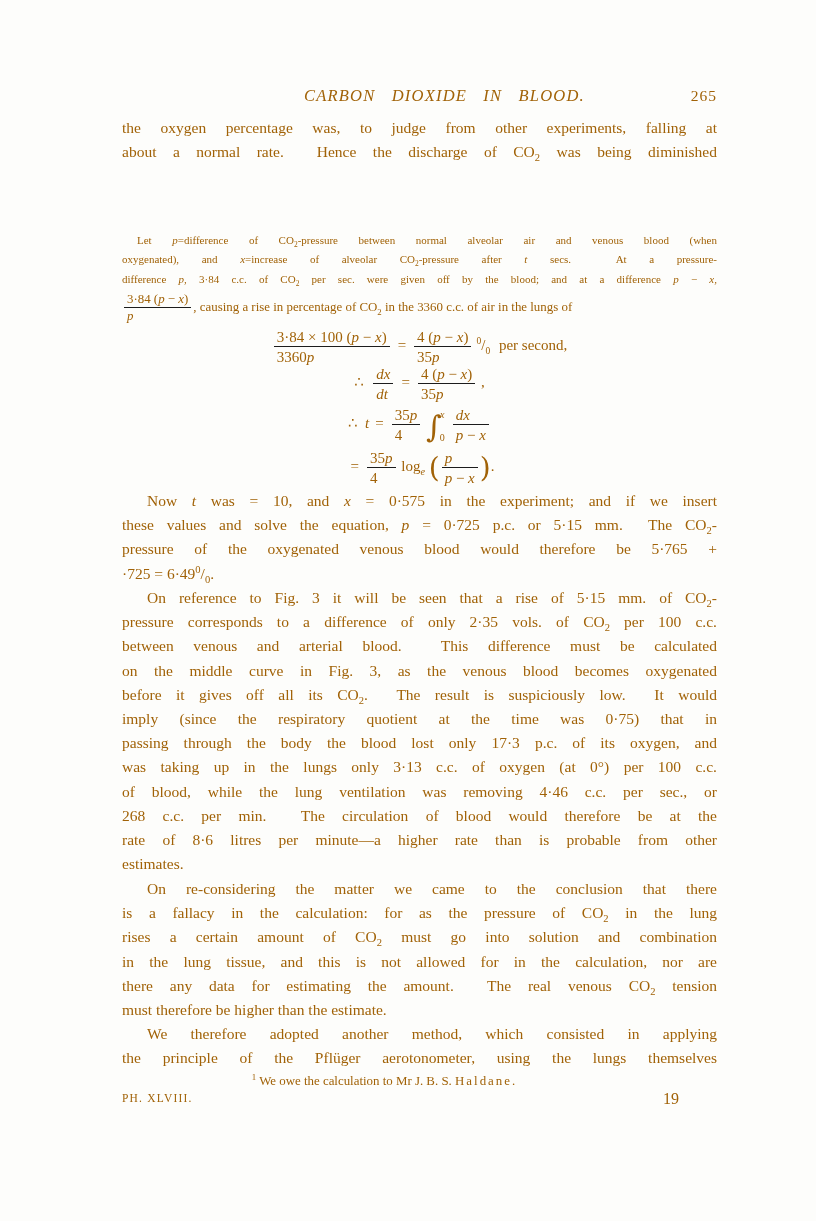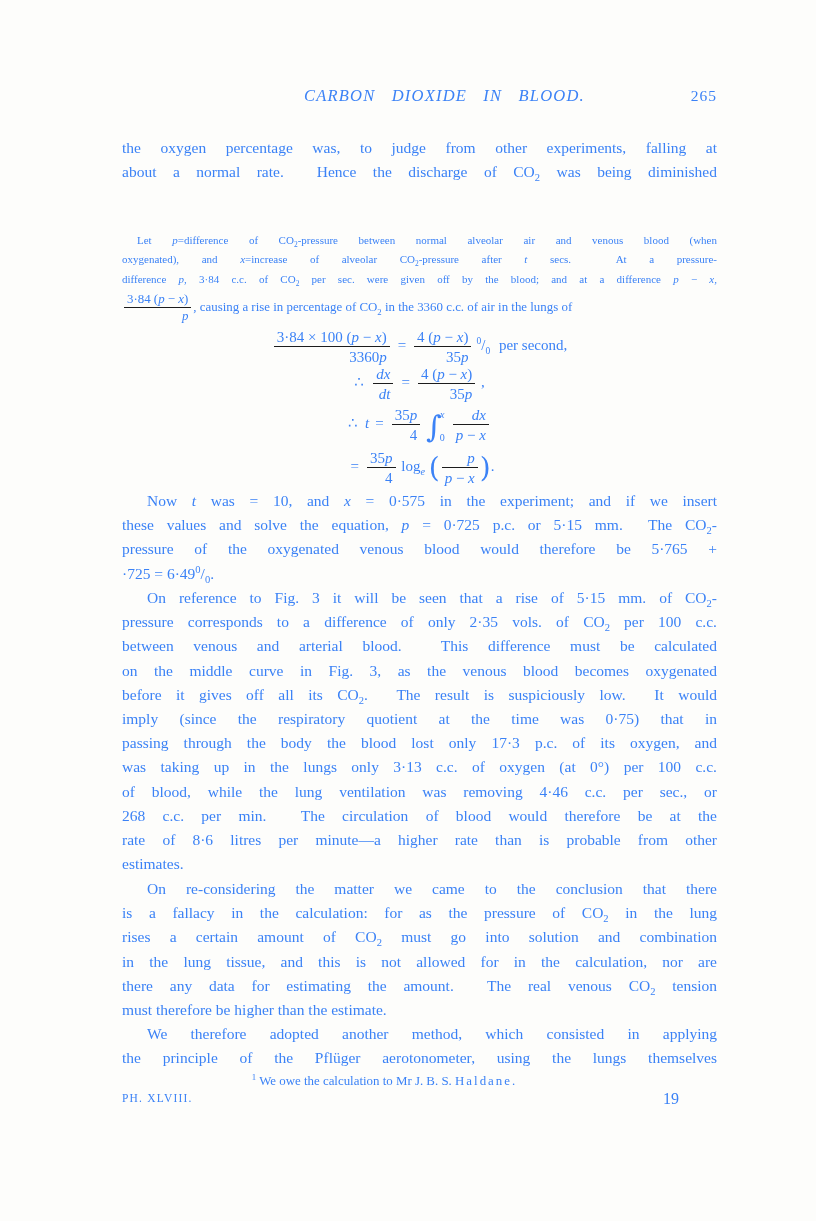--- a/index.html
+++ b/index.html
@@ -1,19 +1,19 @@
 <!DOCTYPE html>
 <html><head>
 <meta charset="utf-8">
 <style>
   html,body{margin:0;padding:0;}
   body{width:816px;height:1221px;background:#e9e9e7;}
   .page{
     position:relative;width:816px;height:1221px;overflow:hidden;
-    background:#fdfdfb;color:#3b82f6;
+    background:#fdfdfb;color:#a16207;
     font-family:"Liberation Serif","DejaVu Serif",serif;
     -webkit-font-smoothing:antialiased;
   }
   .col{position:absolute;left:122px;width:595px;}
 
   
   .running-header{top:86px;height:24px;}
   .running-title{
     display:block;position:relative;left:25px;text-align:center;
     font-style:italic;font-size:16.5px;letter-spacing:1.2px;word-spacing:11px;
@@ -28,21 +28,21 @@
 
   
   .note{font-size:11px;line-height:19.4px;}
   .note .line:first-child{text-indent:15px;}
   .note-frac-line{font-size:12.9px;height:36px;line-height:36px;white-space:nowrap;}
 
   
   .equations{font-size:15px;}
   .eqline{text-align:center;white-space:nowrap;}
 
-  .frac{display:inline-block;vertical-align:middle;text-align:right;line-height:1.2;margin:0 2px;font-family:Liberation Serif, serif;}
+  .frac{display:inline-block;vertical-align:middle;text-align:left;line-height:1.2;margin:0 2px;font-family:Liberation Serif, serif;}
   .frac .num{display:block;padding:0 3px;border-bottom:1.2px solid #1c1c1c;}
   .frac .den{display:block;padding:1px 3px 0;}
   .rel{margin:0 6px;}
   sub,sup{line-height:0;}
   sub{font-size:0.68em;}
   sup{font-size:0.68em;}
   .pct{margin:0 5px 8px 3px;}
   .pct sup,.pct sub{font-size:9.5px;}
   .intwrap{display:inline-block;vertical-align:middle;margin:0 6px 0 4px;white-space:nowrap;}
   .intsign{font-size:30px;vertical-align:middle;line-height:1;font-family:"DejaVu Serif",serif;}
@@ -62,21 +62,21 @@
 </head>
 <body>
 
 <div class="page">
 
   <div class="col running-header">
     <span class="running-title">CARBON DIOXIDE IN BLOOD.</span>
     <span class="pagenum">265</span>
   </div>
 
-  <div class="col para" style="top:136px">
+  <div class="col para" style="top:116px">
       <div class="line">the oxygen percentage was, to judge from other experiments, falling at</div>
       <div class="line">about a normal rate.&nbsp; Hence the discharge of CO<sub>2</sub> was being diminished</div>
     </div>
 
   <div class="col para note" style="top:231px">
       <div class="line">Let <i>p</i>=difference of CO<sub>2</sub>-pressure between normal alveolar air and venous blood (when</div>
       <div class="line">oxygenated), and <i>x</i>=increase of alveolar CO<sub>2</sub>-pressure after <i>t</i> secs.&nbsp; At a pressure-</div>
       <div class="line">difference <i>p</i>, 3·84 c.c. of CO<sub>2</sub> per sec. were given off by the blood; and at a difference <i>p</i> − <i>x</i>,</div>
     </div>
 

